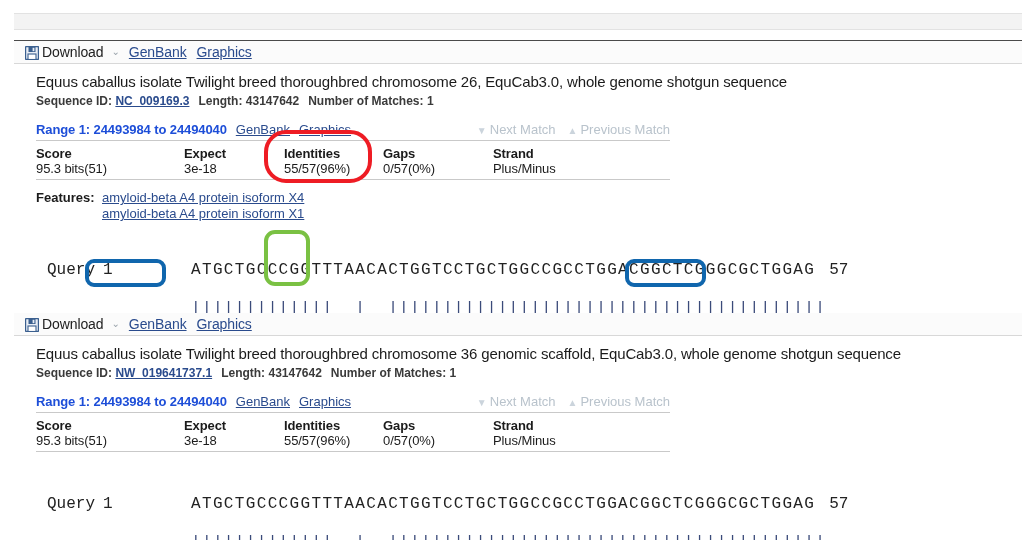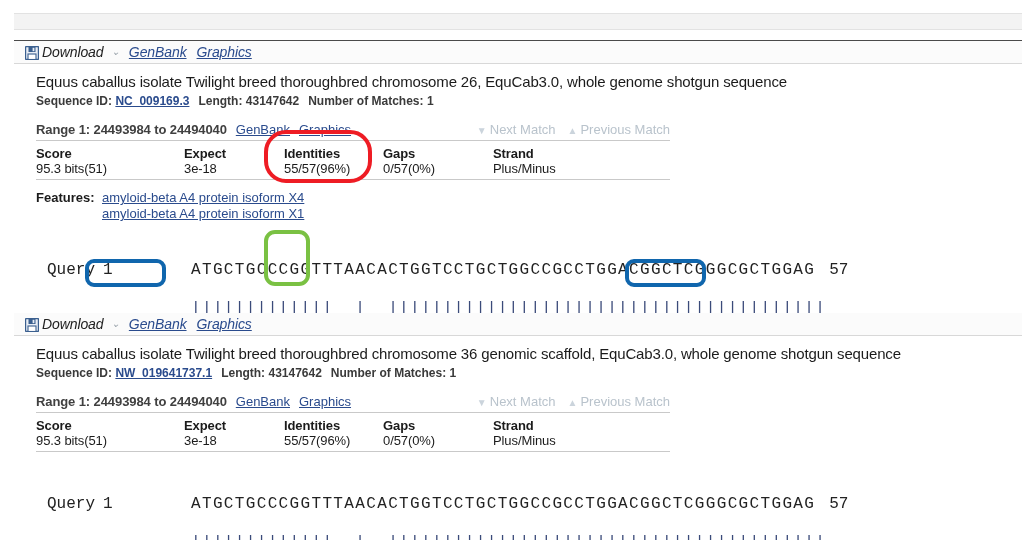--- a/index.html
+++ b/index.html
@@ -55,21 +55,20 @@
     height: 23px;
     background: #fbfbfb;
     border-bottom: 1px solid #d8d8d8;
     padding: 3px 0 0 11px;
     box-sizing: border-box;
     white-space: nowrap;
   }
   .panel-toolbar .tb-inner {
     display: inline-block;
     vertical-align: top;
-    font-style: italic;
   }
 
   .save-icon {
     display: inline-block;
     width: 14px; height: 14px;
     vertical-align: -3px;
     margin-right: 3px;
   }
   .dl-label {
     font-size: 14px;
@@ -121,21 +120,21 @@
     position: relative;
     margin: 0 0 0 22px;
     width: 634px;
     padding: 0 0 3px 0;
     border-bottom: 1px solid #c9c9c9;
     white-space: nowrap;
     font-size: 13px;
   }
   .range-title {
     font-weight: bold;
-    color: #404040;
+    color: #1d4ed8;
     letter-spacing: -0.1px;
   }
   .range-row .rg-link {
     color: #2a4b8d;
     text-decoration: underline;
     margin-left: 9px;
     cursor: pointer;
   }
   .match-nav {
     position: absolute;

